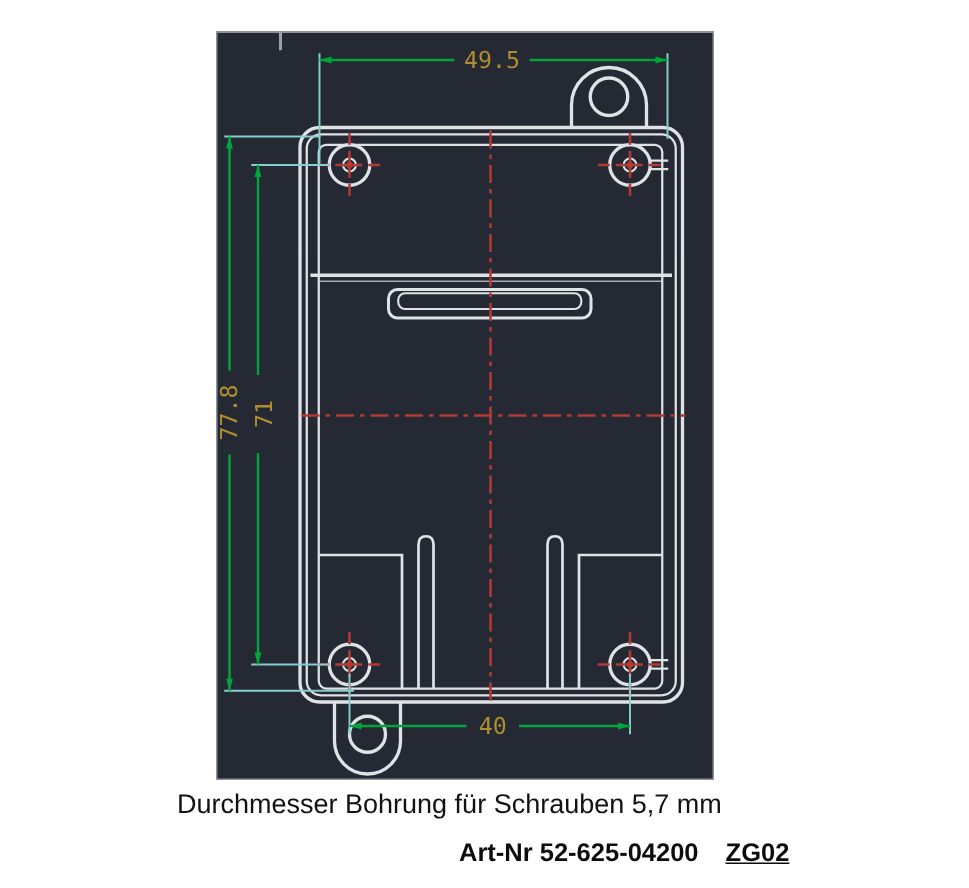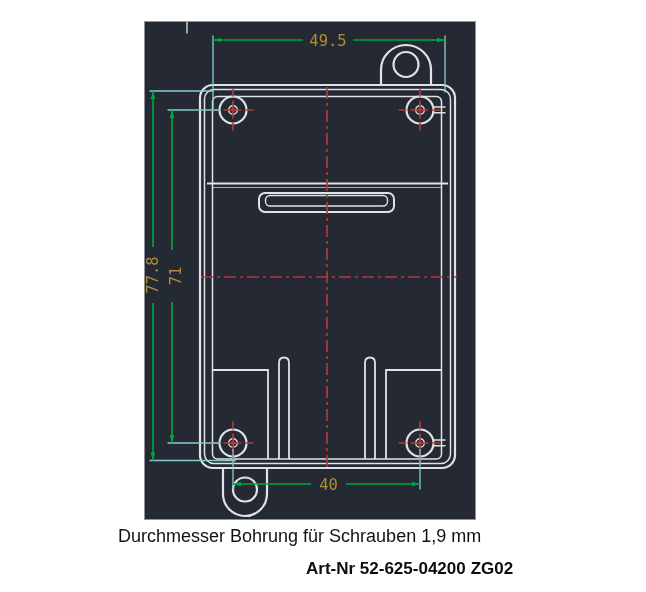--- a/index.html
+++ b/index.html
@@ -12,21 +12,21 @@
     box-sizing:border-box;background:#242933;border:1px solid #8d939a;
   }
   .cad-viewport svg{position:absolute;left:-1px;top:-1px;}
   .caption{
     position:absolute;left:118px;top:526px;font-size:18px;line-height:20px;color:#121212;
   }
   .part-line{
     position:absolute;left:306px;top:559px;font-size:17px;line-height:20px;
     font-weight:bold;color:#0d0d0d;white-space:nowrap;
   }
-  .part-line .code{margin-left:5px;}
+  .part-line .code{margin-left:18px;text-decoration:underline;}
   
   .ln-white{stroke:#dfe3e6;fill:none;}
   .ln-green{stroke:#00a63c;fill:none;stroke-width:1.6;}
   .ln-cyan{stroke:#86ced0;fill:none;stroke-width:1.3;}
   .ln-red{stroke:#b23a36;fill:none;stroke-width:1.7;}
   .arrow{fill:#00a63c;stroke:none;}
   .dimtxt{
     font-family:"DejaVu Sans Mono",monospace;font-size:15.5px;fill:#b08d2d;
   }
 </style>
@@ -138,19 +138,19 @@
         <path d="M233,449 V489.5" class="ln-cyan"></path>
         <path d="M420,449 V489.5" class="ln-cyan"></path>
         <path d="M233,484 H311 M346,484 H420" class="ln-green"></path>
         <polygon points="233,484 241,481.7 241,486.3" class="arrow"></polygon>
         <polygon points="420,484 412,481.7 412,486.3" class="arrow"></polygon>
         <text x="328.5" y="489.5" text-anchor="middle" class="dimtxt">40</text>
       </g>
     </svg>
   </div>
 
-  <div class="caption">Durchmesser Bohrung für Schrauben 1,9 mm</div>
+  <div class="caption">Durchmesser Bohrung für Schrauben 5,7 mm</div>
 
   <div class="part-line">
     <span>Art-Nr 52-625-04200</span><span class="code">ZG02</span>
   </div>
 
 </div>
 
 </body></html>

